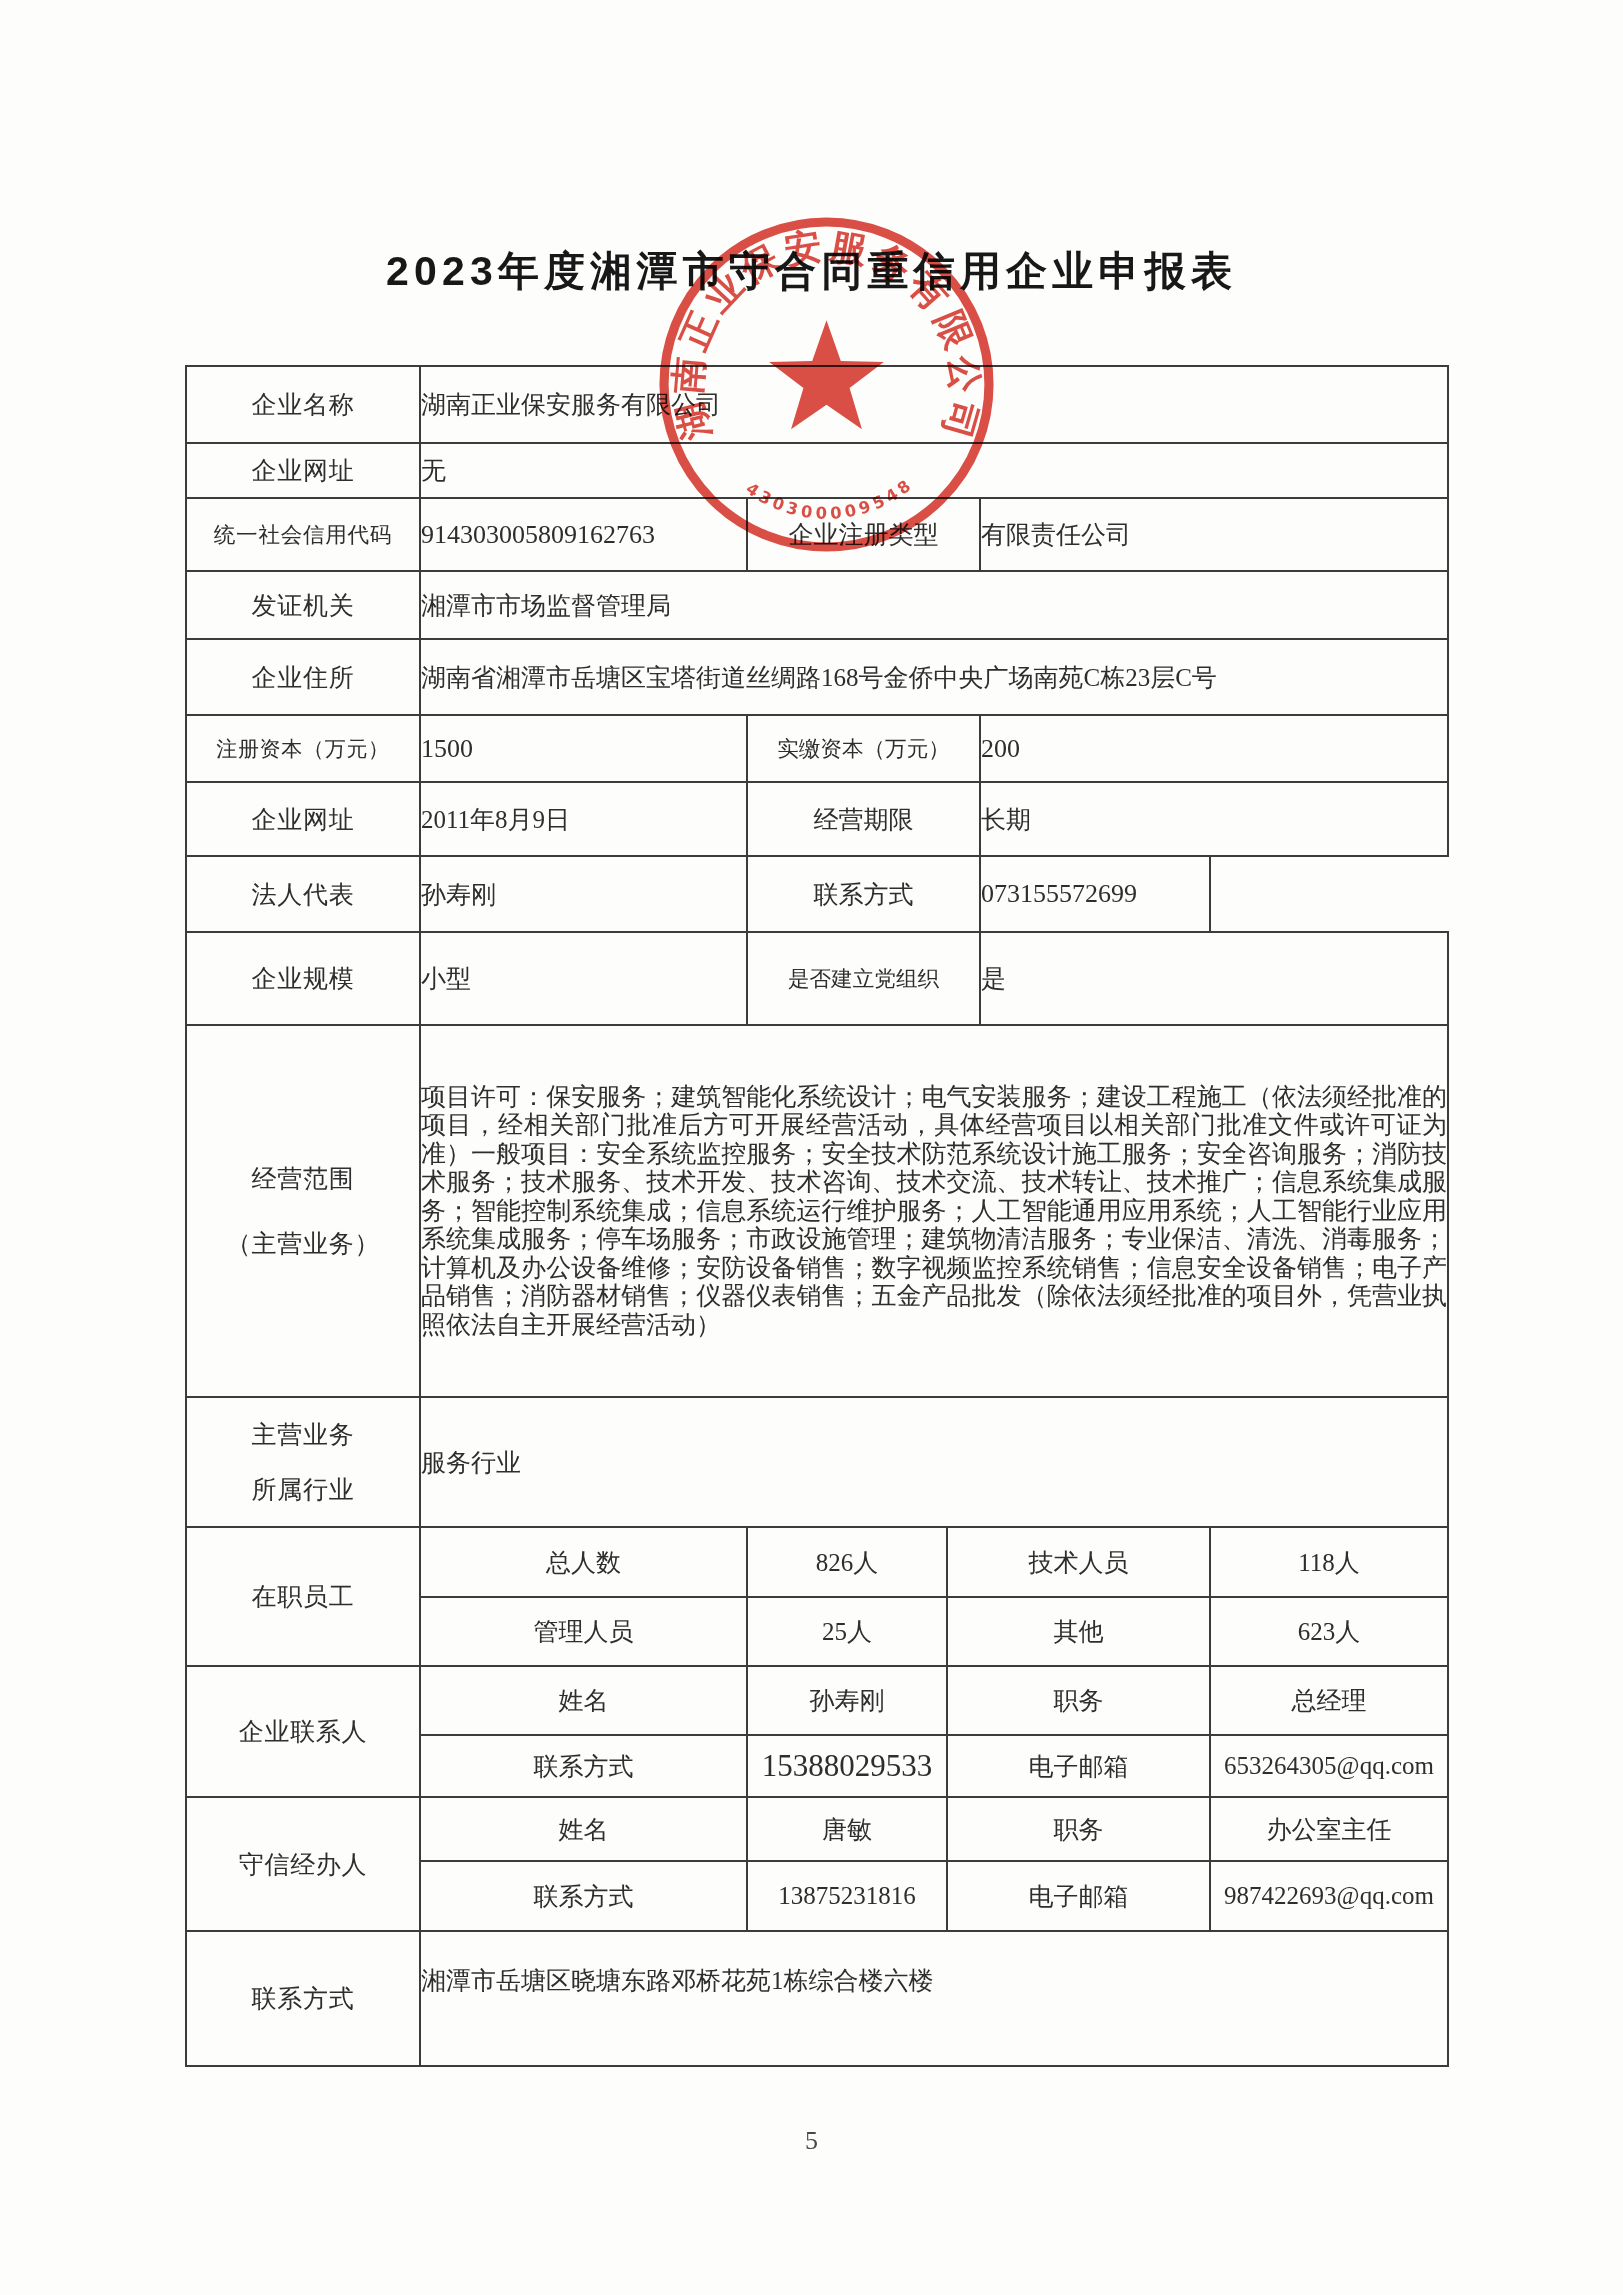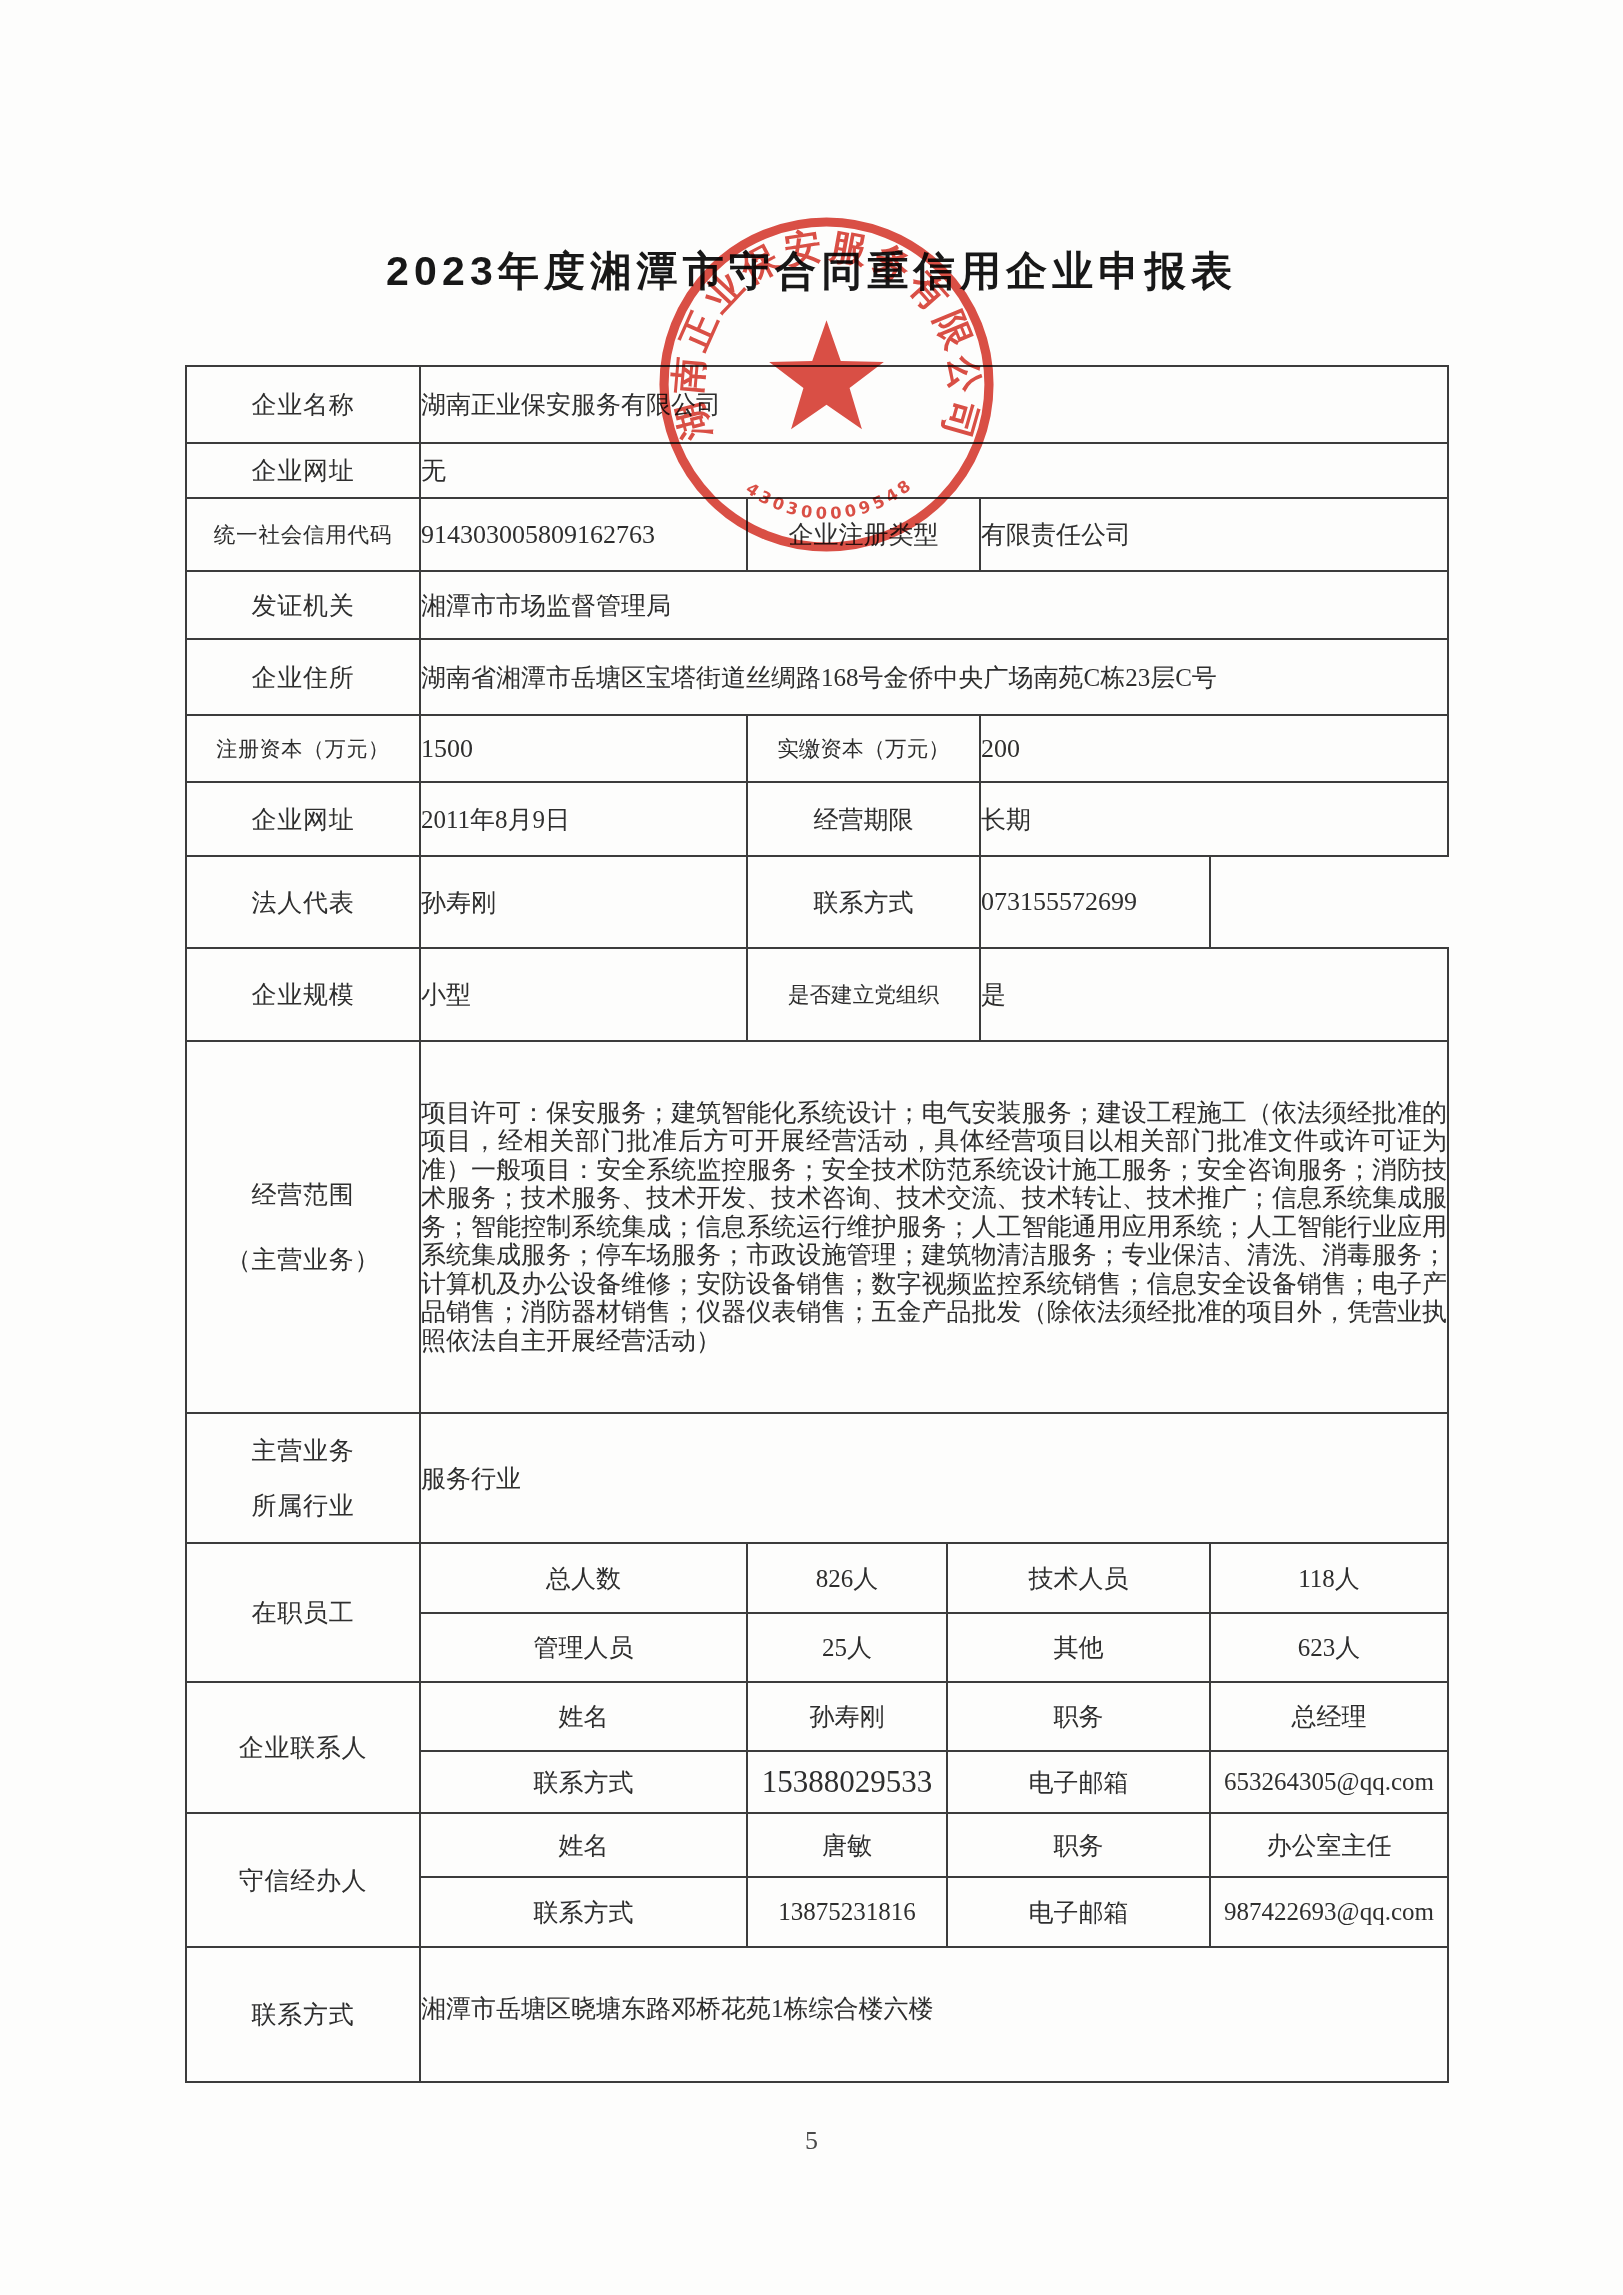--- a/index.html
+++ b/index.html
@@ -131,21 +131,21 @@
         <td class="val" style="font-size:26px">1500</td>
         <td class="ctr" colspan="2" style="font-size:21.6px">实缴资本（万元）</td>
         <td class="val" colspan="2" style="font-size:26px">200</td>
       </tr>
       <tr style="height:74px">
         <td class="lbl">企业网址</td>
         <td class="val">2011年8月9日</td>
         <td class="ctr" colspan="2">经营期限</td>
         <td class="val" colspan="2">长期</td>
       </tr>
-      <tr style="height:92px">
+      <tr style="height:76px">
         <td class="lbl">法人代表</td>
         <td class="val">孙寿刚</td>
         <td class="ctr" colspan="2">联系方式</td>
         <td class="val" style="font-size:26px">073155572699</td>
       </tr>
       <tr style="height:93px">
         <td class="lbl">企业规模</td>
         <td class="val">小型</td>
         <td class="ctr" colspan="2" style="font-size:21.6px">是否建立党组织</td>
         <td class="val" colspan="2">是</td>
@@ -206,21 +206,21 @@
       </tr>
       <tr style="height:70px">
         <td class="ctr">联系方式</td>
         <td class="topval" style="font-size:25px">13875231816</td>
         <td class="ctr" colspan="2">电子邮箱</td>
         <td class="email">987422693@qq.com</td>
       </tr>
 
       <tr style="height:135px">
         <td class="lbl">联系方式</td>
-        <td class="val" style="vertical-align:top;padding-top:44px" colspan="5">湘潭市岳塘区晓塘东路邓桥花苑1栋综合楼六楼</td>
+        <td class="val" style="vertical-align:top;padding-top:32px" colspan="5">湘潭市岳塘区晓塘东路邓桥花苑1栋综合楼六楼</td>
       </tr>
     </tbody>
   </table>
 
   <svg class="stamp" viewBox="0 0 548 548" xmlns="http://www.w3.org/2000/svg">
     <defs>
       <path id="seal-top-arc" d="M 100 355.1 A 192 192 0 1 1 448 355.1" fill="none"></path>
       <path id="seal-bottom-arc" d="M 147.8 435.5 A 205 205 0 0 0 400.2 435.5" fill="none"></path>
     </defs>
     <circle cx="274" cy="274" r="248" fill="none" stroke="#d6362c" stroke-width="14"></circle>

